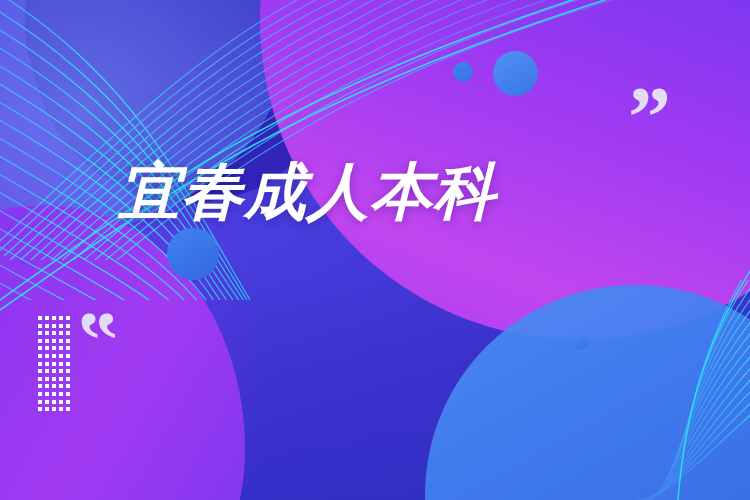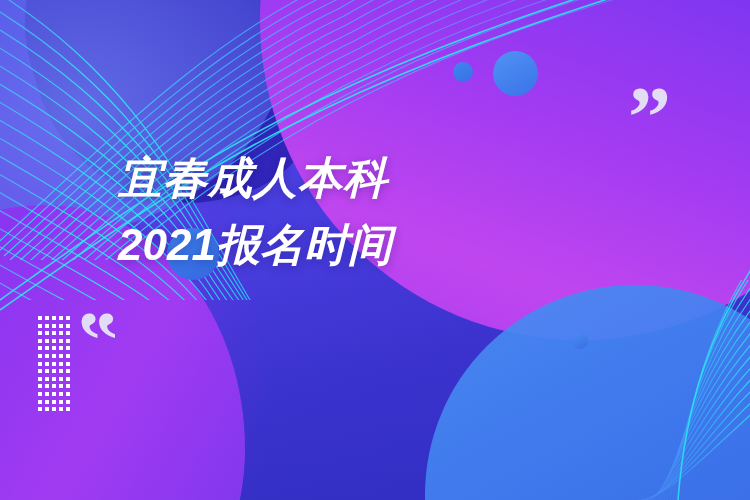--- a/index.html
+++ b/index.html
@@ -160,21 +160,21 @@
     top: 145px;
     width: 560px;
     color: #ffffff;
     font-weight: 700;
     font-style: italic;
     letter-spacing: 1px;
     text-shadow: 0 2px 10px rgba(20,10,90,0.30);
   }
   .headline .line {
     display: block;
-    font-size: 44px;
+    font-size: 62px;
     line-height: 1.52;
     white-space: nowrap;
   }
   .headline .line2 {
     letter-spacing: 0px;
   }
 </style>
 </head>
 <body>
 
@@ -356,16 +356,15 @@
       <i style="left: 14px; top: 91.2px;"></i>
       <i style="left: 21px; top: 91.2px;"></i>
       <i style="left: 28px; top: 91.2px;"></i>
     </div>
 
   <div class="quote quote-right">”</div>
   <div class="quote quote-left">”</div>
 
   <div class="headline">
     <span class="line line1">宜春成人本科</span>
-    <span class="line line2">2021报名时间</span>
   </div>
 
 </div>
 
 </body></html>

